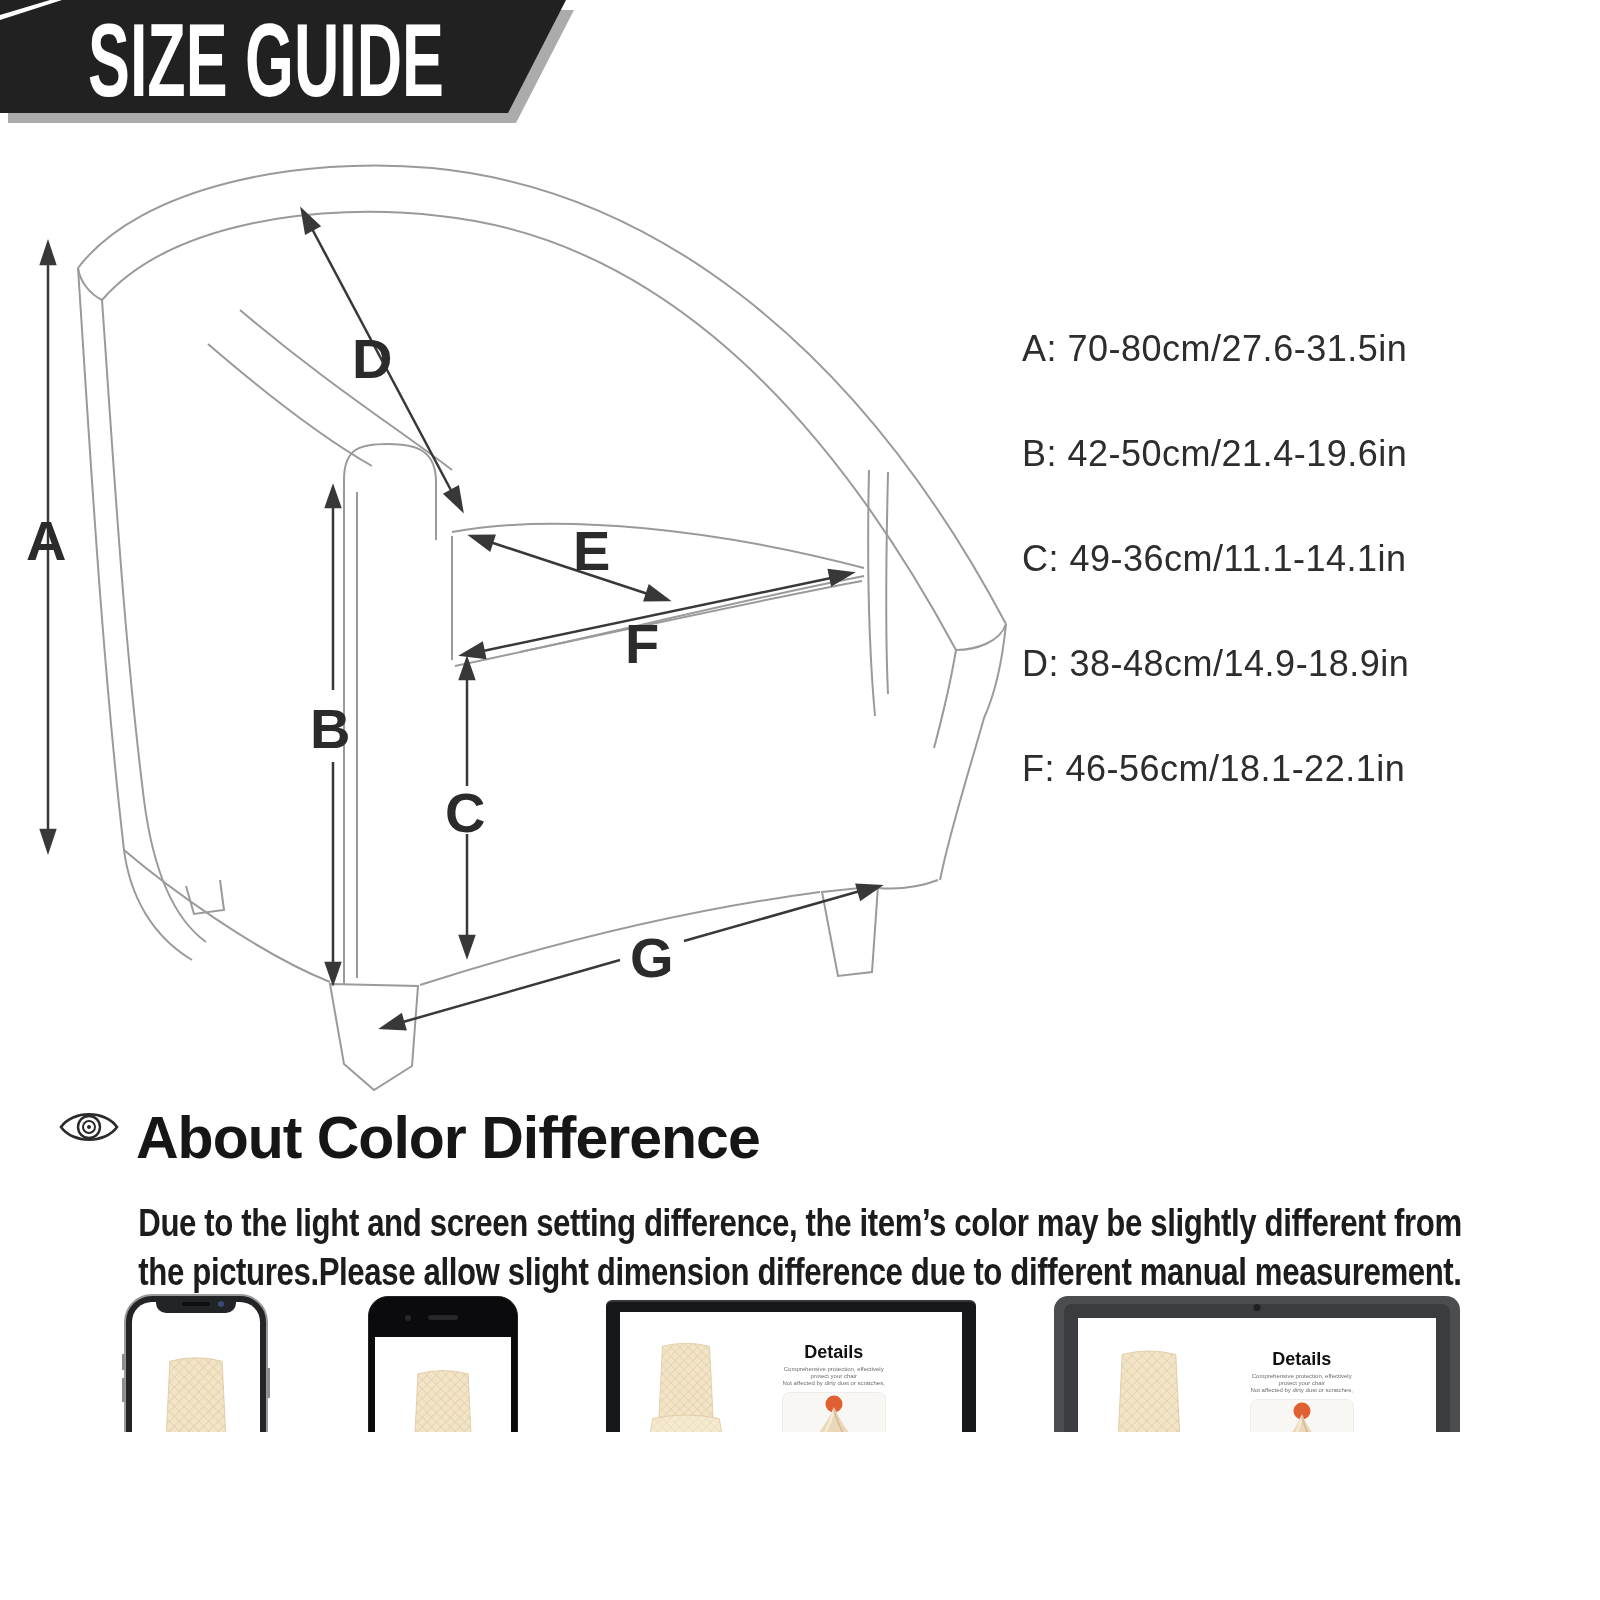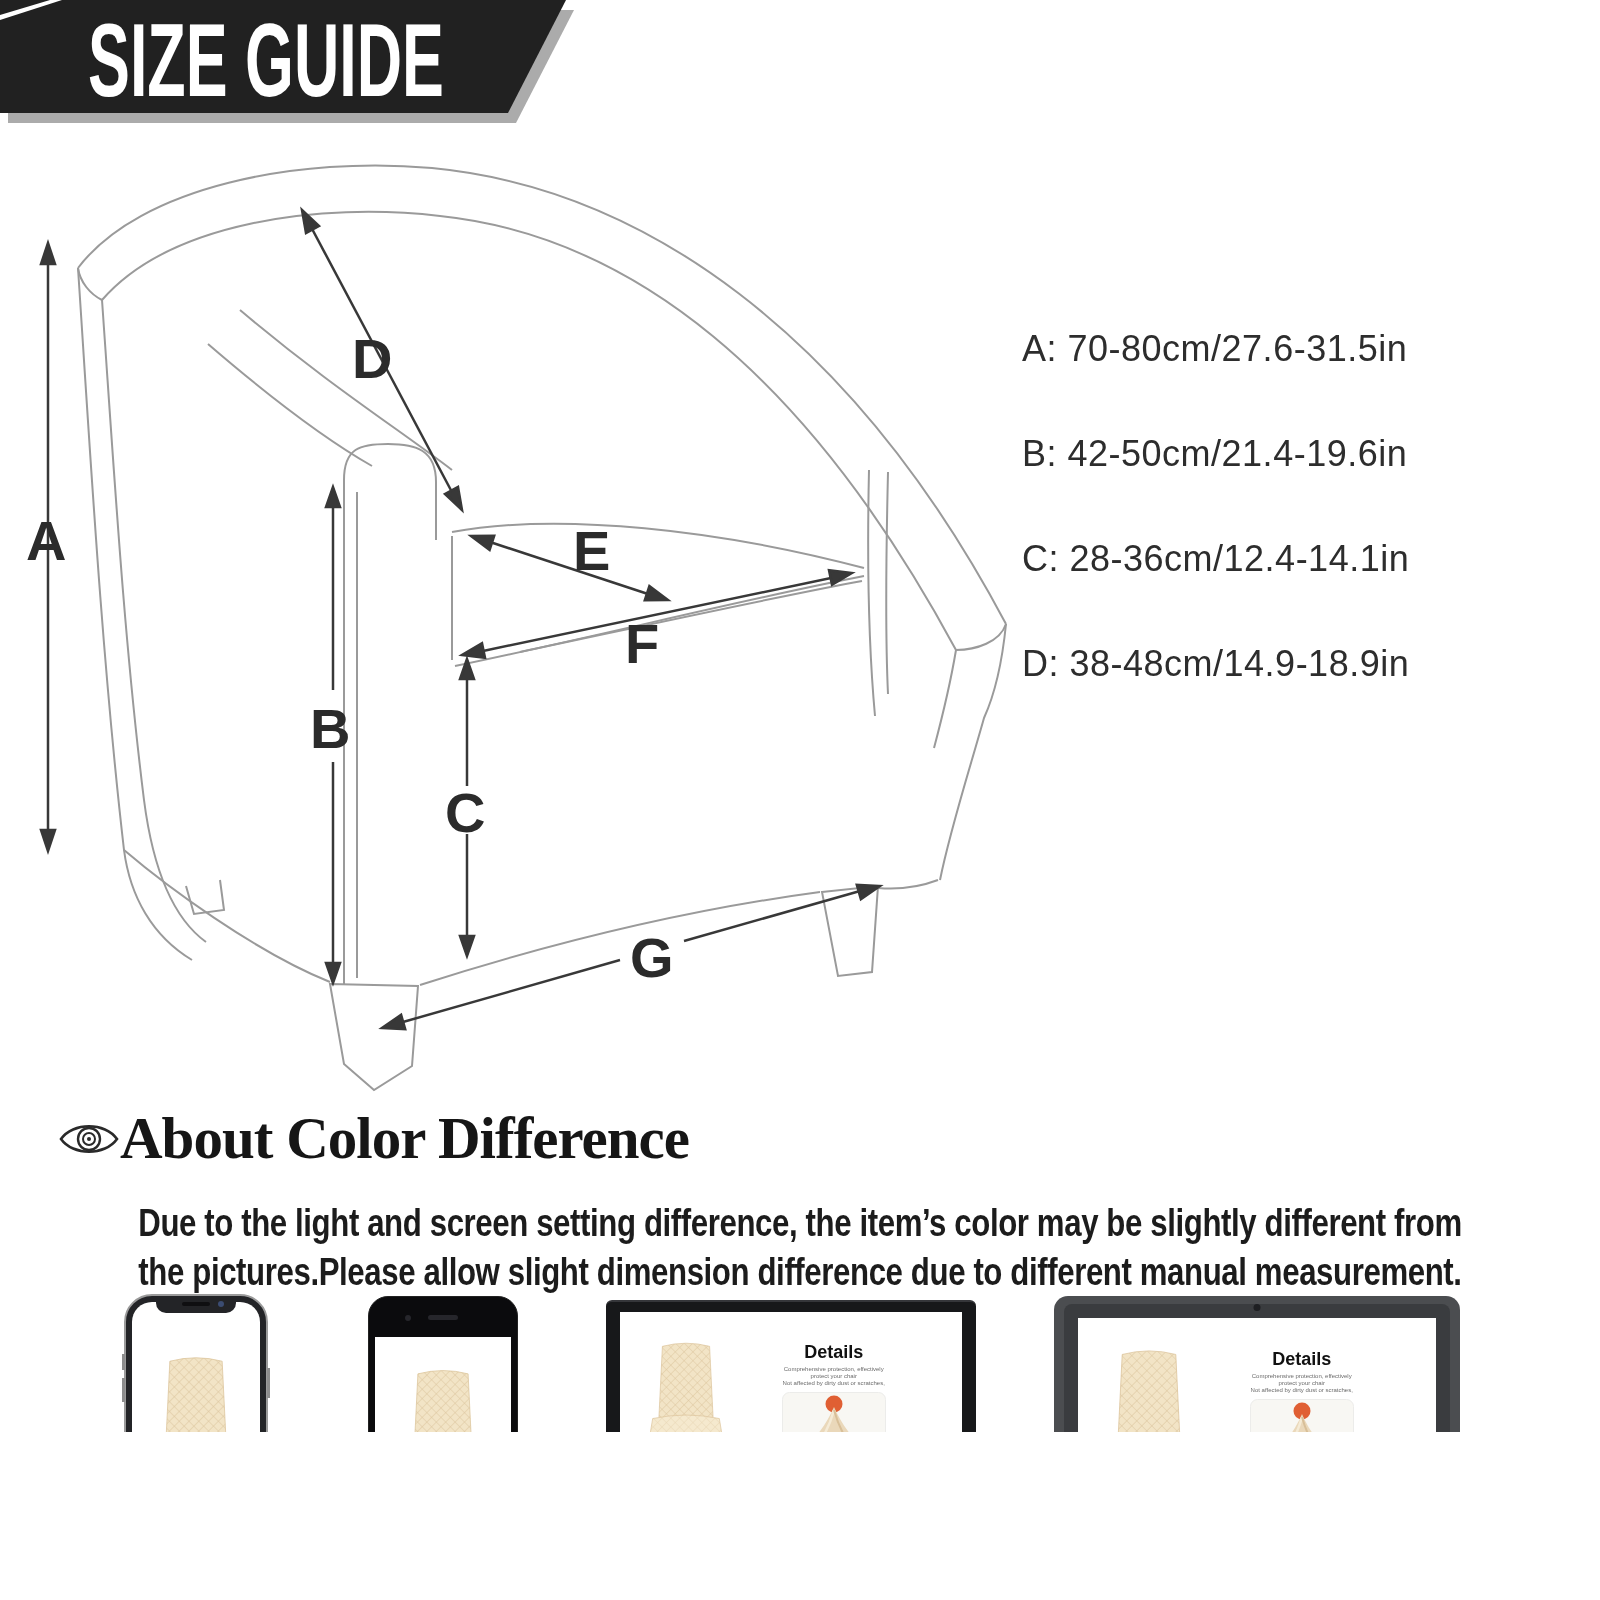--- a/index.html
+++ b/index.html
@@ -11,21 +11,21 @@
 
   
   .diagram-svg{position:absolute;left:0;top:0;z-index:10;}
 
   
   .size-list{position:absolute;left:1022px;top:296px;z-index:20;}
   .size-row{height:105px;display:flex;align-items:center;
             font-size:36px;color:#2d2d2d;letter-spacing:0.5px;}
 
   
-  .color-heading{position:absolute;left:58px;top:1104px;display:flex;align-items:center;z-index:20;font-family:Liberation Serif, serif;}
+  .color-heading{position:absolute;left:58px;top:1104px;display:flex;align-items:flex-start;gap:16px;z-index:20;}
   .color-heading .txt{font-size:59px;font-weight:bold;color:#161616;letter-spacing:-1px;}
   .color-body{position:absolute;left:-170px;top:1198px;width:1940px;text-align:center;
               font-size:39px;font-weight:bold;letter-spacing:-0.5px;color:#1c1c1c;
               transform:scaleX(0.8);transform-origin:50% 50%;
               white-space:pre-line;line-height:49px;z-index:20;}
 
   
   .device{position:absolute;z-index:20;}
 
   
@@ -211,22 +211,23 @@
       <text x="352" y="378">D</text>
       <text x="573" y="570">E</text>
       <text x="625" y="663">F</text>
       <text x="630" y="977">G</text>
     </g>
   </svg>
 
   <div class="size-list">
     <div class="size-row">A: 70-80cm/27.6-31.5in</div>
     <div class="size-row">B: 42-50cm/21.4-19.6in</div>
-    <div class="size-row">C: 28-36cm/12.4-14.1in</div>
+    <div class="size-row">C: 49-36cm/11.1-14.1in</div>
     <div class="size-row">D: 38-48cm/14.9-18.9in</div>
+    <div class="size-row">F: 46-56cm/18.1-22.1in</div>
   </div>
 
   <div class="color-heading">
     <svg width="62" height="46" viewBox="0 0 62 46">
       <path d="M3,23 C15,6 47,6 59,23 C47,40 15,40 3,23 Z" stroke="#2a2a2a" stroke-width="2.6" fill="none"></path>
       <circle cx="31" cy="23" r="11" stroke="#2a2a2a" stroke-width="2.4" fill="none"></circle>
       <circle cx="31" cy="23" r="6" stroke="#2a2a2a" stroke-width="2" fill="none"></circle>
       <circle cx="31" cy="23" r="2" fill="#2a2a2a"></circle>
     </svg>
     <span class="txt">About Color Difference</span>

